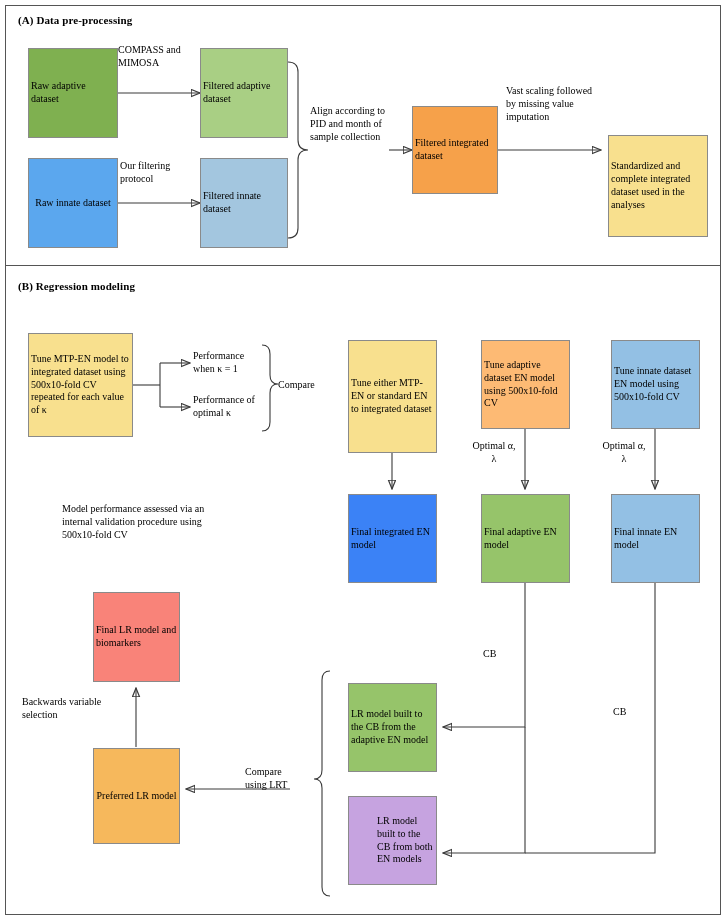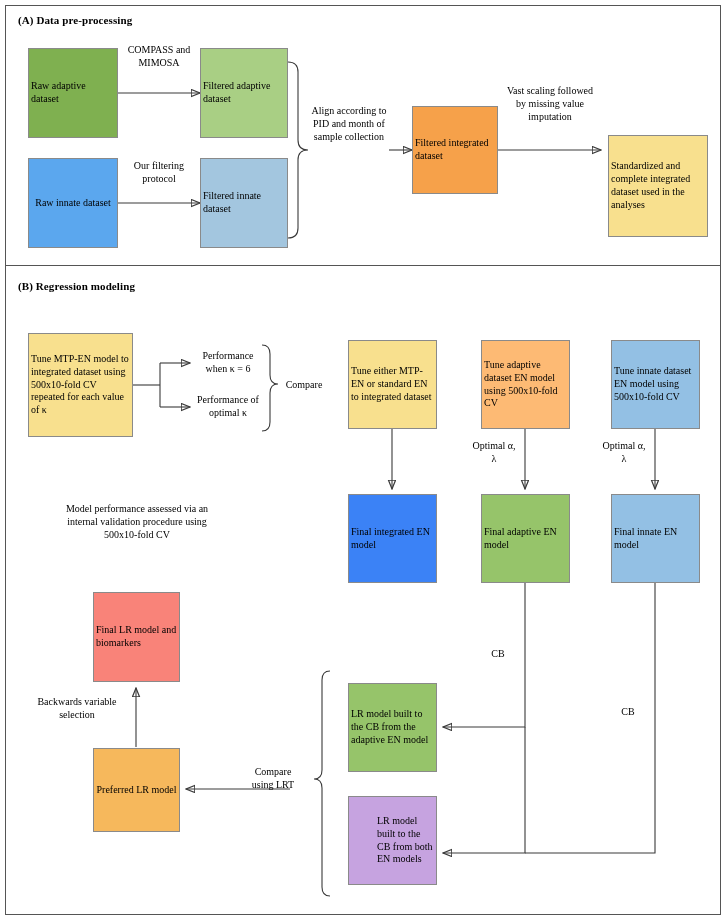--- a/index.html
+++ b/index.html
@@ -57,21 +57,20 @@
     text-align: left;
     font-size: 10px;
     line-height: 1.28;
     color: #000;
     padding: 2px;
   }
   .node span { display: block; }
 
   .caption {
     position: absolute;
-    text-align: center;
     font-size: 10px;
     line-height: 1.28;
     color: #000;
   }
 
   svg.links {
     position: absolute;
     left: 0;
     top: 0;
     width: 726px;
@@ -181,21 +180,21 @@
   </div>
 
   <div class="caption" style="left:506px; top:85px; width:88px;">
     <span>Vast scaling followed by missing value imputation</span>
   </div>
 
   <div class="node" style="left:28px; top:333px; width:105px; height:104px; background:#F8E08E;">
     <span>Tune MTP-EN model to integrated dataset using 500x10-fold CV repeated for each value of κ</span>
   </div>
 
-  <div class="node" style="left:348px; top:340px; width:89px; height:89px; background:#F8E08E;">
+  <div class="node" style="left:348px; top:340px; width:89px; height:113px; background:#F8E08E;">
     <span>Tune either MTP-EN or standard EN to integrated dataset</span>
   </div>
 
   <div class="node" style="left:481px; top:340px; width:89px; height:89px; background:#fdba74;">
     <span>Tune adaptive dataset EN model using 500x10-fold CV</span>
   </div>
 
   <div class="node" style="left:611px; top:340px; width:89px; height:89px; background:#93C0E4;">
     <span>Tune innate dataset EN model  using 500x10-fold CV</span>
   </div>
@@ -209,34 +208,34 @@
   </div>
 
   <div class="node" style="left:611px; top:494px; width:89px; height:89px; background:#93C0E4;">
     <span>Final innate EN model</span>
   </div>
 
   <div class="node" style="left:93px; top:592px; width:87px; height:90px; background:#F98379;">
     <span>Final LR model and biomarkers</span>
   </div>
 
-  <div class="node" style="left:93px; top:748px; width:87px; height:84px; background:#F6B85C;">
+  <div class="node" style="left:93px; top:748px; width:87px; height:96px; background:#F6B85C;">
     <span>Preferred LR model</span>
   </div>
 
   <div class="node" style="left:348px; top:683px; width:89px; height:89px; background:#96C46A;">
     <span>LR model built to the CB from the adaptive EN model</span>
   </div>
 
   <div class="node" style="left:348px; top:796px; width:89px; height:89px; background:#C6A3E0;padding-left:28px;">
     <span>LR model built to the CB from both EN models</span>
   </div>
 
   <div class="caption" style="left:193px; top:350px; width:70px;">
-    <span>Performance when κ = 6</span>
+    <span>Performance when κ = 1</span>
   </div>
 
   <div class="caption" style="left:193px; top:394px; width:70px;">
     <span>Performance of optimal κ</span>
   </div>
 
   <div class="caption" style="left:278px; top:379px; width:52px;">
     <span>Compare</span>
   </div>
 

